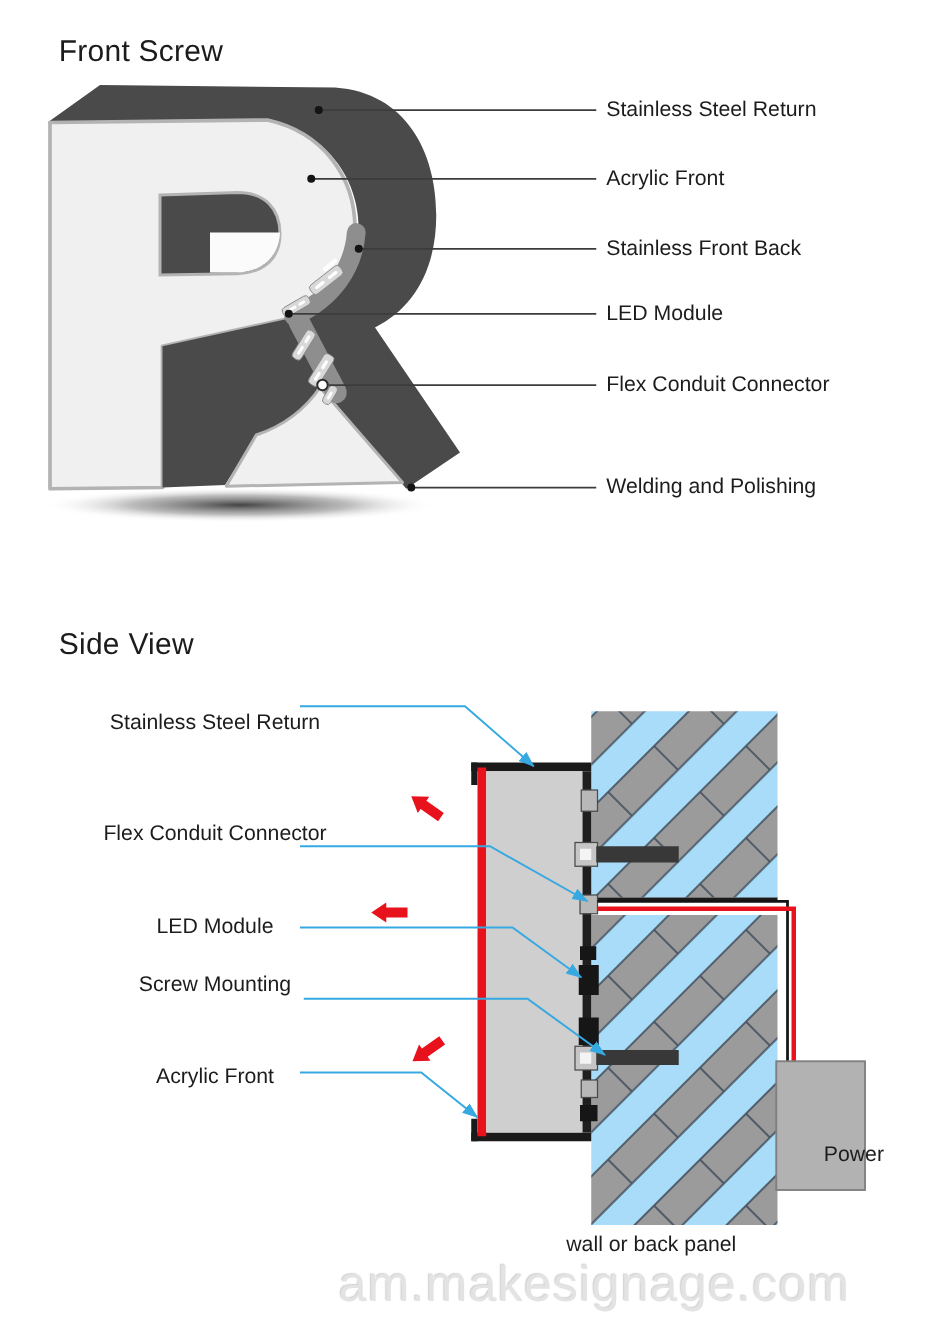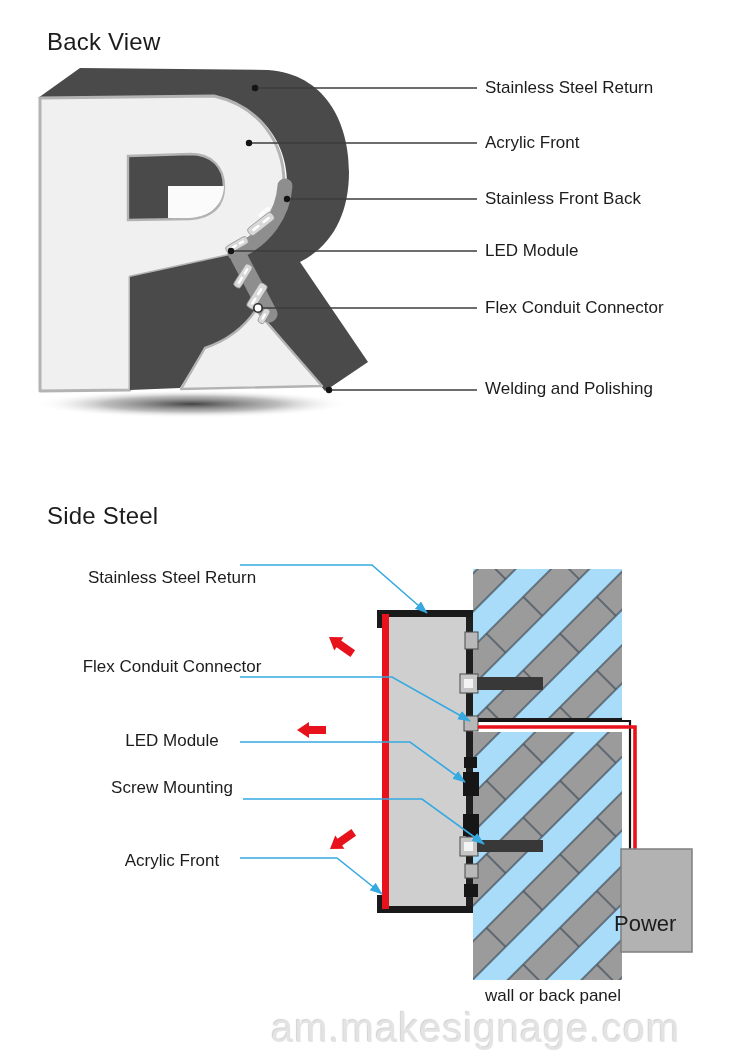--- a/index.html
+++ b/index.html
@@ -3,23 +3,23 @@
 <meta charset="utf-8">
 <style>
   html,body{margin:0;padding:0;background:#fff;}
   #page{position:relative;width:750px;height:1064px;background:#ffffff;overflow:hidden;
         font-family:"Liberation Sans","DejaVu Sans",sans-serif;}
   #diagram-svg{position:absolute;left:0;top:0;width:750px;height:1064px;}
   .section-title{position:absolute;font-size:24px;color:#1c1c1c;letter-spacing:.2px;}
   .front-label{position:absolute;left:485px;transform:translateY(-50%);font-size:17px;color:#1c1c1c;white-space:nowrap;}
   .side-label{position:absolute;left:57px;width:230px;transform:translateY(-50%);text-align:center;
               font-size:17px;color:#1c1c1c;white-space:nowrap;}
-  .power-label{position:absolute;left:614px;top:924px;transform:translateY(-50%);font-size:22px;color:#1c1c1c;}
+  .power-label{position:absolute;left:659px;top:924px;transform:translateY(-50%);font-size:17px;color:#1c1c1c;}
   .wall-label{position:absolute;left:453px;top:996px;width:200px;transform:translateY(-50%);
-              text-align:center;font-size:17px;color:#1c1c1c;white-space:nowrap;}
+              font-size:17px;color:#1c1c1c;white-space:nowrap;}
   .watermark{position:absolute;left:271px;top:1006px;font-size:40px;letter-spacing:1px;color:#e3e3e3;
              text-shadow:1px 1px 1px #ffffff,-1px -1px 1px #d2d2d2;white-space:nowrap;}
 </style>
 </head>
 <body>
 
 <div id="page">
 
   <svg id="diagram-svg" viewBox="0 0 750 1064">
     <defs>
@@ -146,30 +146,30 @@
       </g>
 
       <g fill="#E8121C">
         <path d="M0,0 L12,-8 L12,-4 L29,-4 L29,4 L12,4 L12,8 Z" transform="translate(329,637) rotate(35)"></path>
         <path d="M0,0 L12,-8 L12,-4 L29,-4 L29,4 L12,4 L12,8 Z" transform="translate(297,730)"></path>
         <path d="M0,0 L12,-8 L12,-4 L29,-4 L29,4 L12,4 L12,8 Z" transform="translate(330,849) rotate(-35)"></path>
       </g>
     </g>
   </svg>
 
-  <div class="section-title" style="left:47px;top:28px;">Back View</div>
+  <div class="section-title" style="left:47px;top:28px;">Front Screw</div>
 
   <div class="front-label" style="top:88px;">Stainless Steel Return</div>
   <div class="front-label" style="top:143px;">Acrylic Front</div>
   <div class="front-label" style="top:199px;">Stainless Front Back</div>
   <div class="front-label" style="top:251px;">LED Module</div>
   <div class="front-label" style="top:308px;">Flex Conduit Connector</div>
   <div class="front-label" style="top:389px;">Welding and Polishing</div>
 
-  <div class="section-title" style="left:47px;top:502px;">Side Steel</div>
+  <div class="section-title" style="left:47px;top:502px;">Side View</div>
 
   <div class="side-label" style="top:578px;">Stainless Steel Return</div>
   <div class="side-label" style="top:667px;">Flex Conduit Connector</div>
   <div class="side-label" style="top:741px;">LED Module</div>
   <div class="side-label" style="top:788px;">Screw Mounting</div>
   <div class="side-label" style="top:861px;">Acrylic Front</div>
 
   <div class="power-label">Power</div>
   <div class="wall-label">wall or back panel</div>
 

